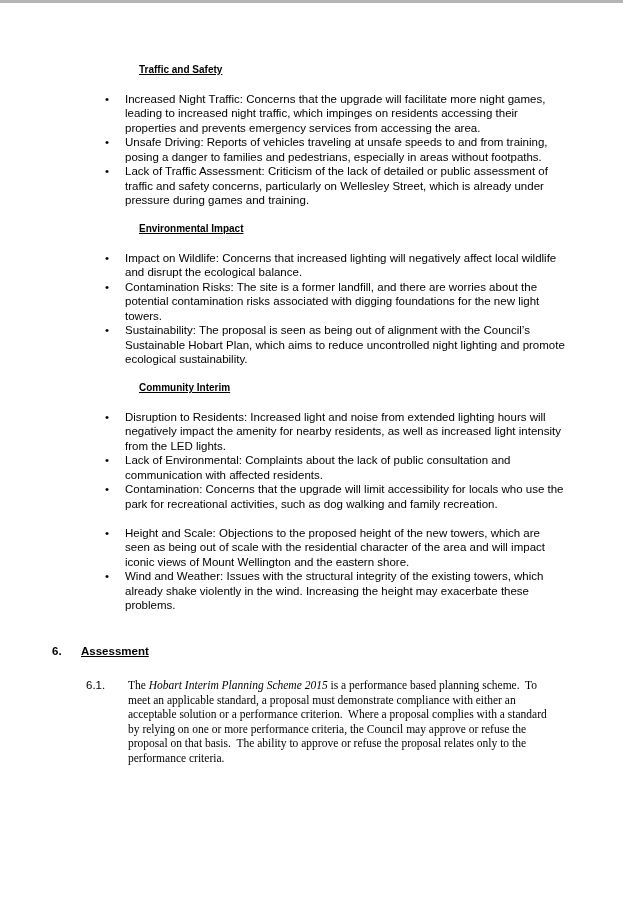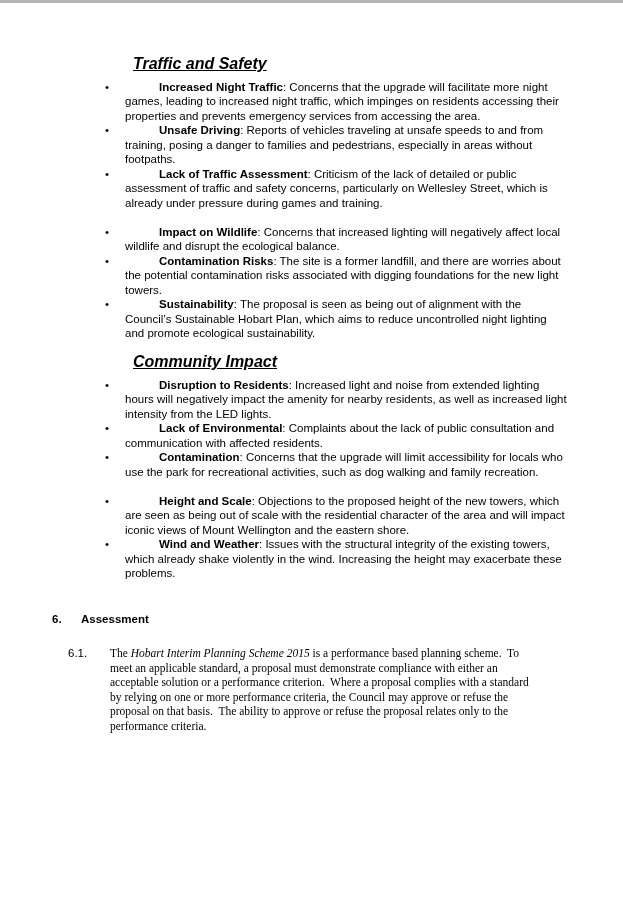--- a/index.html
+++ b/index.html
@@ -31,59 +31,58 @@
     height: 3px;
     background: #b4b4b4;
   }
   .content {
     padding-top: 49px;
   }
   .bullet-section {
     margin: 0 55px 14.5px 125px;
   }
   .sec-heading {
-    margin: 8px;
-    font-size: 16px;
+    margin: 14px;
+    font-size: 10px;
     line-height: 14.5px;
     font-weight: bold;
     text-decoration: underline;
-    font-style: italic;
   }
   ul.bullets {
     list-style: none;
     margin: 0;
     padding: 0;
   }
   ul.bullets li {
     position: relative;
   }
   .marker {
     position: absolute;
     left: -20px;
     top: 0;
     width: 12px;
     text-align: left;
   }
   .term {
-    font-weight: bold;
-    margin-left: 34px;
+    font-weight: normal;
   }
   .assessment {
     margin: 31px 0 0 52px;
   }
   .heading-row {
     font-weight: bold;
+    text-decoration: underline;
   }
   .heading-num {
     display: inline-block;
     width: 29px;
   }
   .clause-row {
     display: flex;
-    margin: 20px 0 0 16px;
+    margin: 20px 0 0 34px;
   }
   .clause-num {
     width: 42px;
     flex-shrink: 0;
   }
   .clause-text {
     margin: 0;
     width: 433px;
     white-space: pre-wrap;
     font-family: Liberation Serif, serif;
@@ -105,35 +104,36 @@
         <li>
           <span class="marker">•</span><span class="term">Unsafe Driving</span><span class="desc">: Reports of vehicles traveling at unsafe speeds to and from training, posing a danger to families and pedestrians, especially in areas without footpaths.</span>
         </li>
         <li>
           <span class="marker">•</span><span class="term">Lack of Traffic Assessment</span><span class="desc">: Criticism of the lack of detailed or public assessment of traffic and safety concerns, particularly on Wellesley Street, which is already under pressure during games and training.</span>
         </li>
       </ul>
     </section>
 
     <section class="bullet-section">
+      <h3 class="sec-heading">Environmental Impact</h3>
       <ul class="bullets">
         <li>
           <span class="marker">•</span><span class="term">Impact on Wildlife</span><span class="desc">: Concerns that increased lighting will negatively affect local wildlife and disrupt the ecological balance.</span>
         </li>
         <li>
           <span class="marker">•</span><span class="term">Contamination Risks</span><span class="desc">: The site is a former landfill, and there are worries about the potential contamination risks associated with digging foundations for the new light towers.</span>
         </li>
         <li>
           <span class="marker">•</span><span class="term">Sustainability</span><span class="desc">: The proposal is seen as being out of alignment with the Council’s Sustainable Hobart Plan, which aims to reduce uncontrolled night lighting and promote ecological sustainability.</span>
         </li>
       </ul>
     </section>
 
     <section class="bullet-section">
-      <h3 class="sec-heading">Community Impact</h3>
+      <h3 class="sec-heading">Community Interim</h3>
       <ul class="bullets">
         <li>
           <span class="marker">•</span><span class="term">Disruption to Residents</span><span class="desc">: Increased light and noise from extended lighting hours will negatively impact the amenity for nearby residents, as well as increased light intensity from the LED lights.</span>
         </li>
         <li>
           <span class="marker">•</span><span class="term">Lack of Environmental</span><span class="desc">: Complaints about the lack of public consultation and communication with affected residents.</span>
         </li>
         <li>
           <span class="marker">•</span><span class="term">Contamination</span><span class="desc">: Concerns that the upgrade will limit accessibility for locals who use the park for recreational activities, such as dog walking and family recreation.</span>
         </li>

